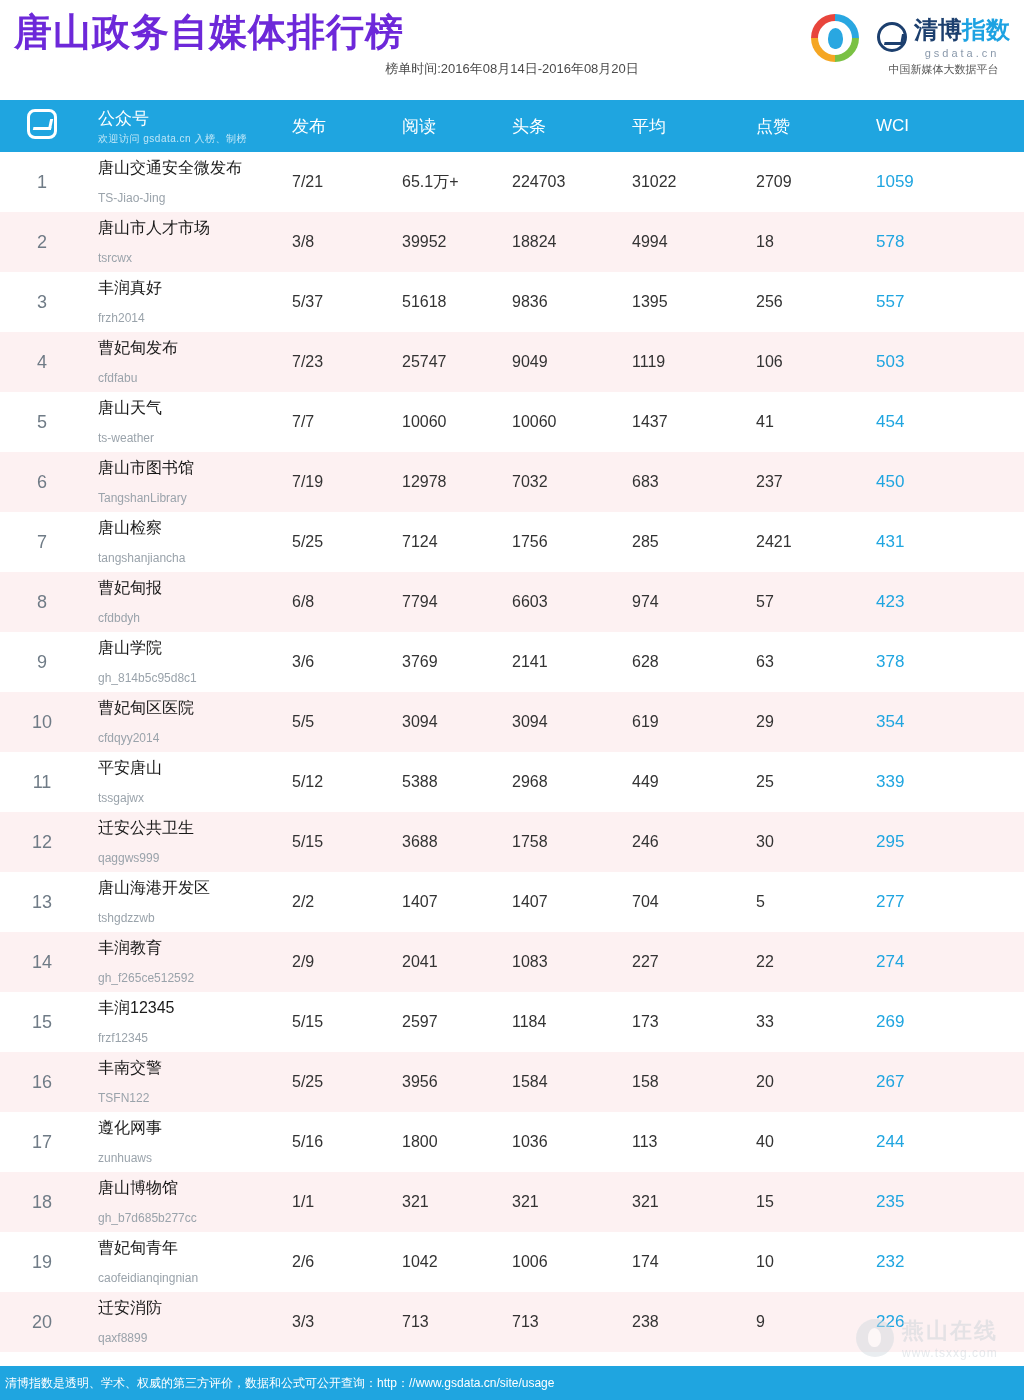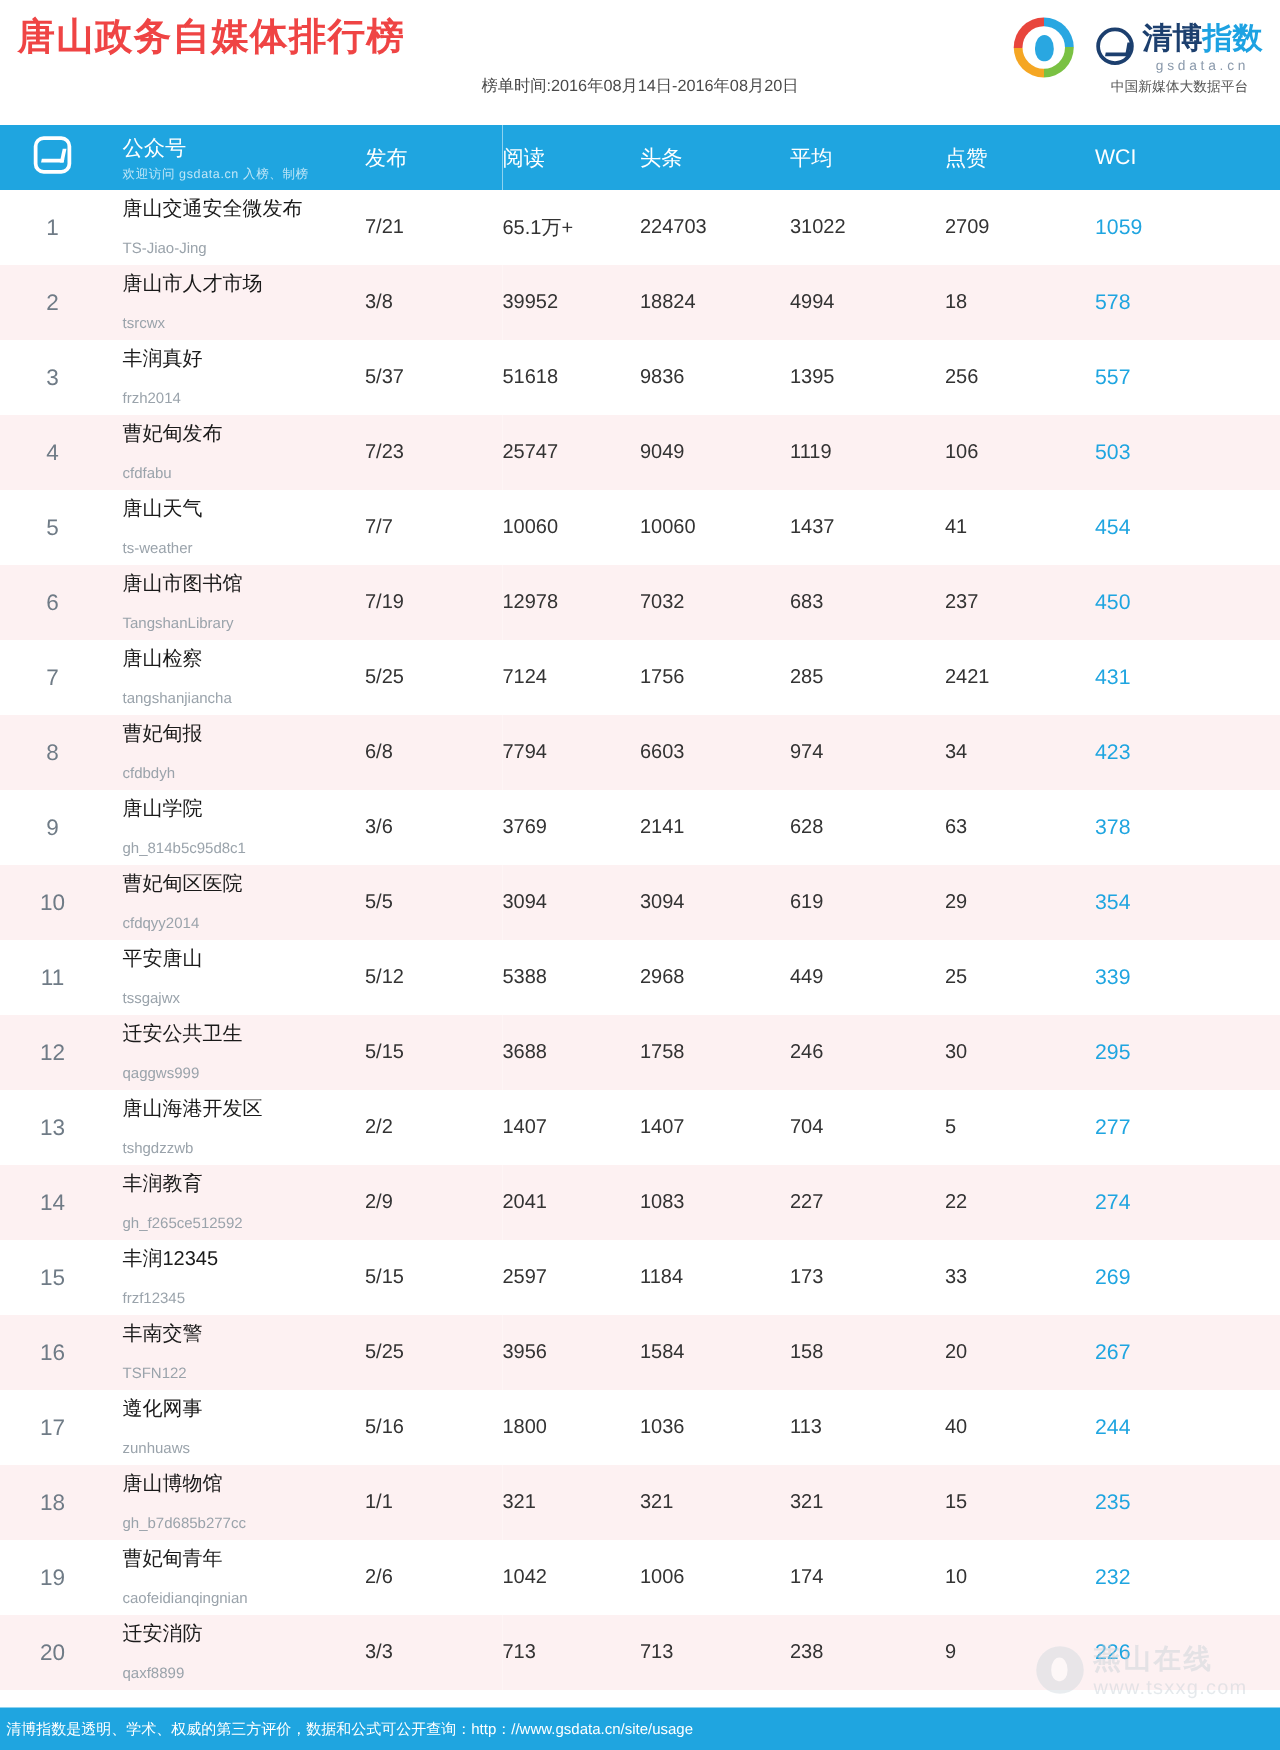--- a/index.html
+++ b/index.html
@@ -18,26 +18,26 @@
   }
 
   
   .header {
     position: relative;
     height: 100px;
     padding: 10px 14px 0 14px;
     background: #ffffff;
   }
   .title {
-    font-size: 30px;
+    font-size: 38px;
     font-weight: bold;
-    color: #ef4444;
+    color: #6d28d9;
     letter-spacing: 1px;
     line-height: 44px;
-    font-family: Liberation Mono, monospace;
+    font-family: Liberation Serif, serif;
   }
   .subtitle {
     margin-top: 6px;
     font-size: 13px;
     color: #4a4a4a;
     text-align: center;
   }
 
   .logos {
     position: absolute;
@@ -246,21 +246,21 @@
     background: #ffffff;
     border-radius: 50% 50% 45% 45%;
   }
   .wm-text {
     font-size: 22px;
     color: #c7d0d7;
     font-weight: bold;
     letter-spacing: 2px;
   }
   .wm-sub {
-    font-size: 16px;
+    font-size: 12px;
     color: #c7d0d7;
     letter-spacing: 1px;
   }
 </style>
 </head>
 <body>
 
 <div class="page">
 
   <div class="header">
@@ -418,21 +418,21 @@
           <td class="acct">
             <div class="cellpad">
               <div class="acct-name">曹妃甸报</div>
               <div class="acct-id">cfdbdyh</div>
             </div>
           </td>
           <td class="num">6/8</td>
           <td class="num">7794</td>
           <td class="num">6603</td>
           <td class="num">974</td>
-          <td class="num">34</td>
+          <td class="num">57</td>
           <td class="wci">423</td>
         </tr>
         <tr class="odd">
           <td class="rank">9</td>
           <td class="acct">
             <div class="cellpad">
               <div class="acct-name">唐山学院</div>
               <div class="acct-id">gh_814b5c95d8c1</div>
             </div>
           </td>

